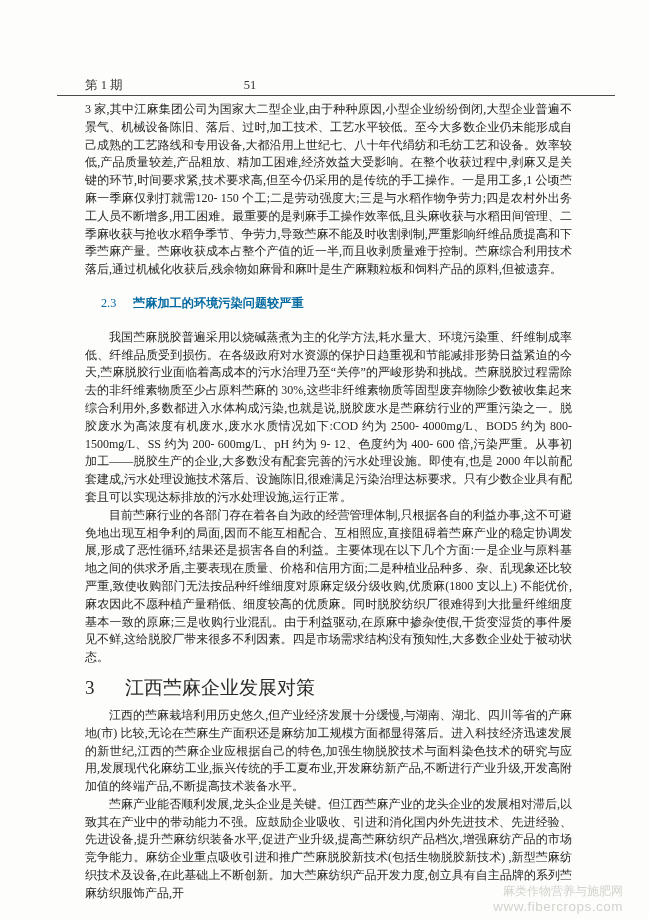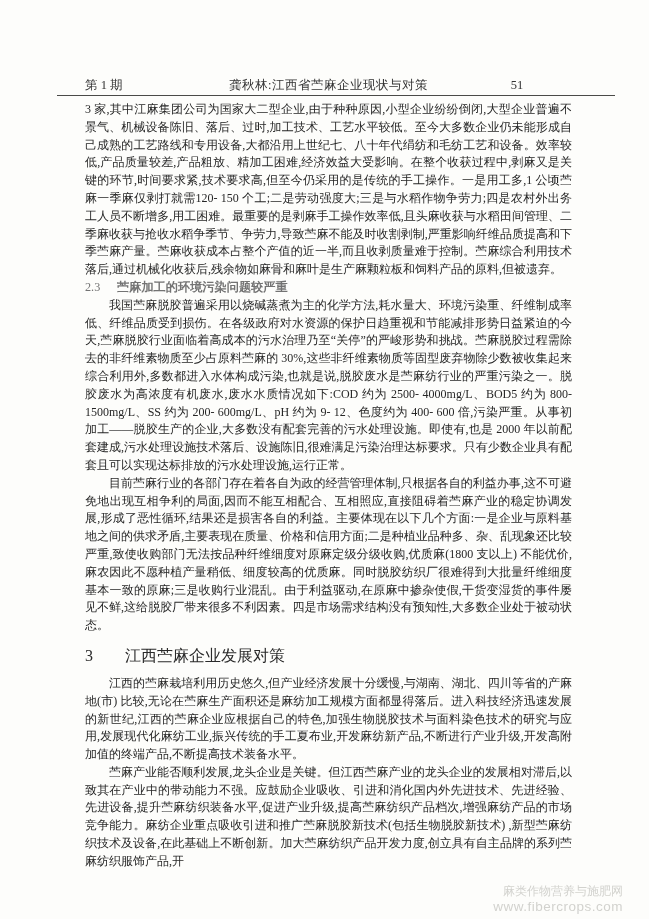--- a/index.html
+++ b/index.html
@@ -35,39 +35,39 @@
     top: 101px; left: 85px; width: 487px;
     font-size: 12px;
     line-height: 17.8px;
     text-align: justify;
     text-justify: inter-ideograph;
     color: #262626;
   }
   p.para { margin: 0; }
   p.para.indent { text-indent: 2em; }
   .h2 {
-    margin: 0;
+    margin: 16px;
     font-family: "Liberation Sans", "DejaVu Sans", sans-serif;
     font-weight: bold;
     font-size: 12.2px;
     line-height: 17.8px;
     text-align: left;
-    color: #737373;
+    color: #0369a1;
   }
   .h2 .hnum {
     font-family: "Liberation Serif", "DejaVu Serif", serif;
     font-weight: normal;
     display: inline-block;
     min-width: 32px;
   }
   .h1 {
     margin: 9px 0 7px 0;
     font-family: "Liberation Serif", "DejaVu Serif", serif;
     font-weight: normal;
-    font-size: 16px;
+    font-size: 19px;
     line-height: 24px;
     text-align: left;
     color: #2a2a2a;
   }
   .h1 .hnum {
     display: inline-block;
     min-width: 40px;
   }
   .watermark {
     position: absolute;
@@ -81,21 +81,20 @@
   .watermark .wm1 { font-size: 12px; }
   .watermark .wm2 { font-size: 13.5px; letter-spacing: 0.5px; margin-left: 7px; }
 </style>
 </head>
 <body>
 
 <div class="page">
 
   <div class="header">
     <span class="issue">第 1 期</span>
-    <span class="running-title">龚秋林:江西省苎麻企业现状与对策</span>
     <span class="pageno">51</span>
   </div>
 
   <div class="header-rule"></div>
 
   <div class="article">
 
     <p class="para">3 家,其中江麻集团公司为国家大二型企业,由于种种原因,小型企业纷纷倒闭,大型企业普遍不景气、机械设备陈旧、落后、过时,加工技术、工艺水平较低。至今大多数企业仍未能形成自己成熟的工艺路线和专用设备,大都沿用上世纪七、八十年代绢纺和毛纺工艺和设备。效率较低,产品质量较差,产品粗放、精加工困难,经济效益大受影响。在整个收获过程中,剥麻又是关键的环节,时间要求紧,技术要求高,但至今仍采用的是传统的手工操作。一是用工多,1 公顷苎麻一季麻仅剥打就需120- 150 个工;二是劳动强度大;三是与水稻作物争劳力;四是农村外出务工人员不断增多,用工困难。最重要的是剥麻手工操作效率低,且头麻收获与水稻田间管理、二季麻收获与抢收水稻争季节、争劳力,导致苎麻不能及时收割剥制,严重影响纤维品质提高和下季苎麻产量。苎麻收获成本占整个产值的近一半,而且收剥质量难于控制。苎麻综合利用技术落后,通过机械化收获后,残余物如麻骨和麻叶是生产麻颗粒板和饲料产品的原料,但被遗弃。</p>
 
     <h3 class="h2"><span class="hnum">2.3</span><span>苎麻加工的环境污染问题较严重</span></h3>

